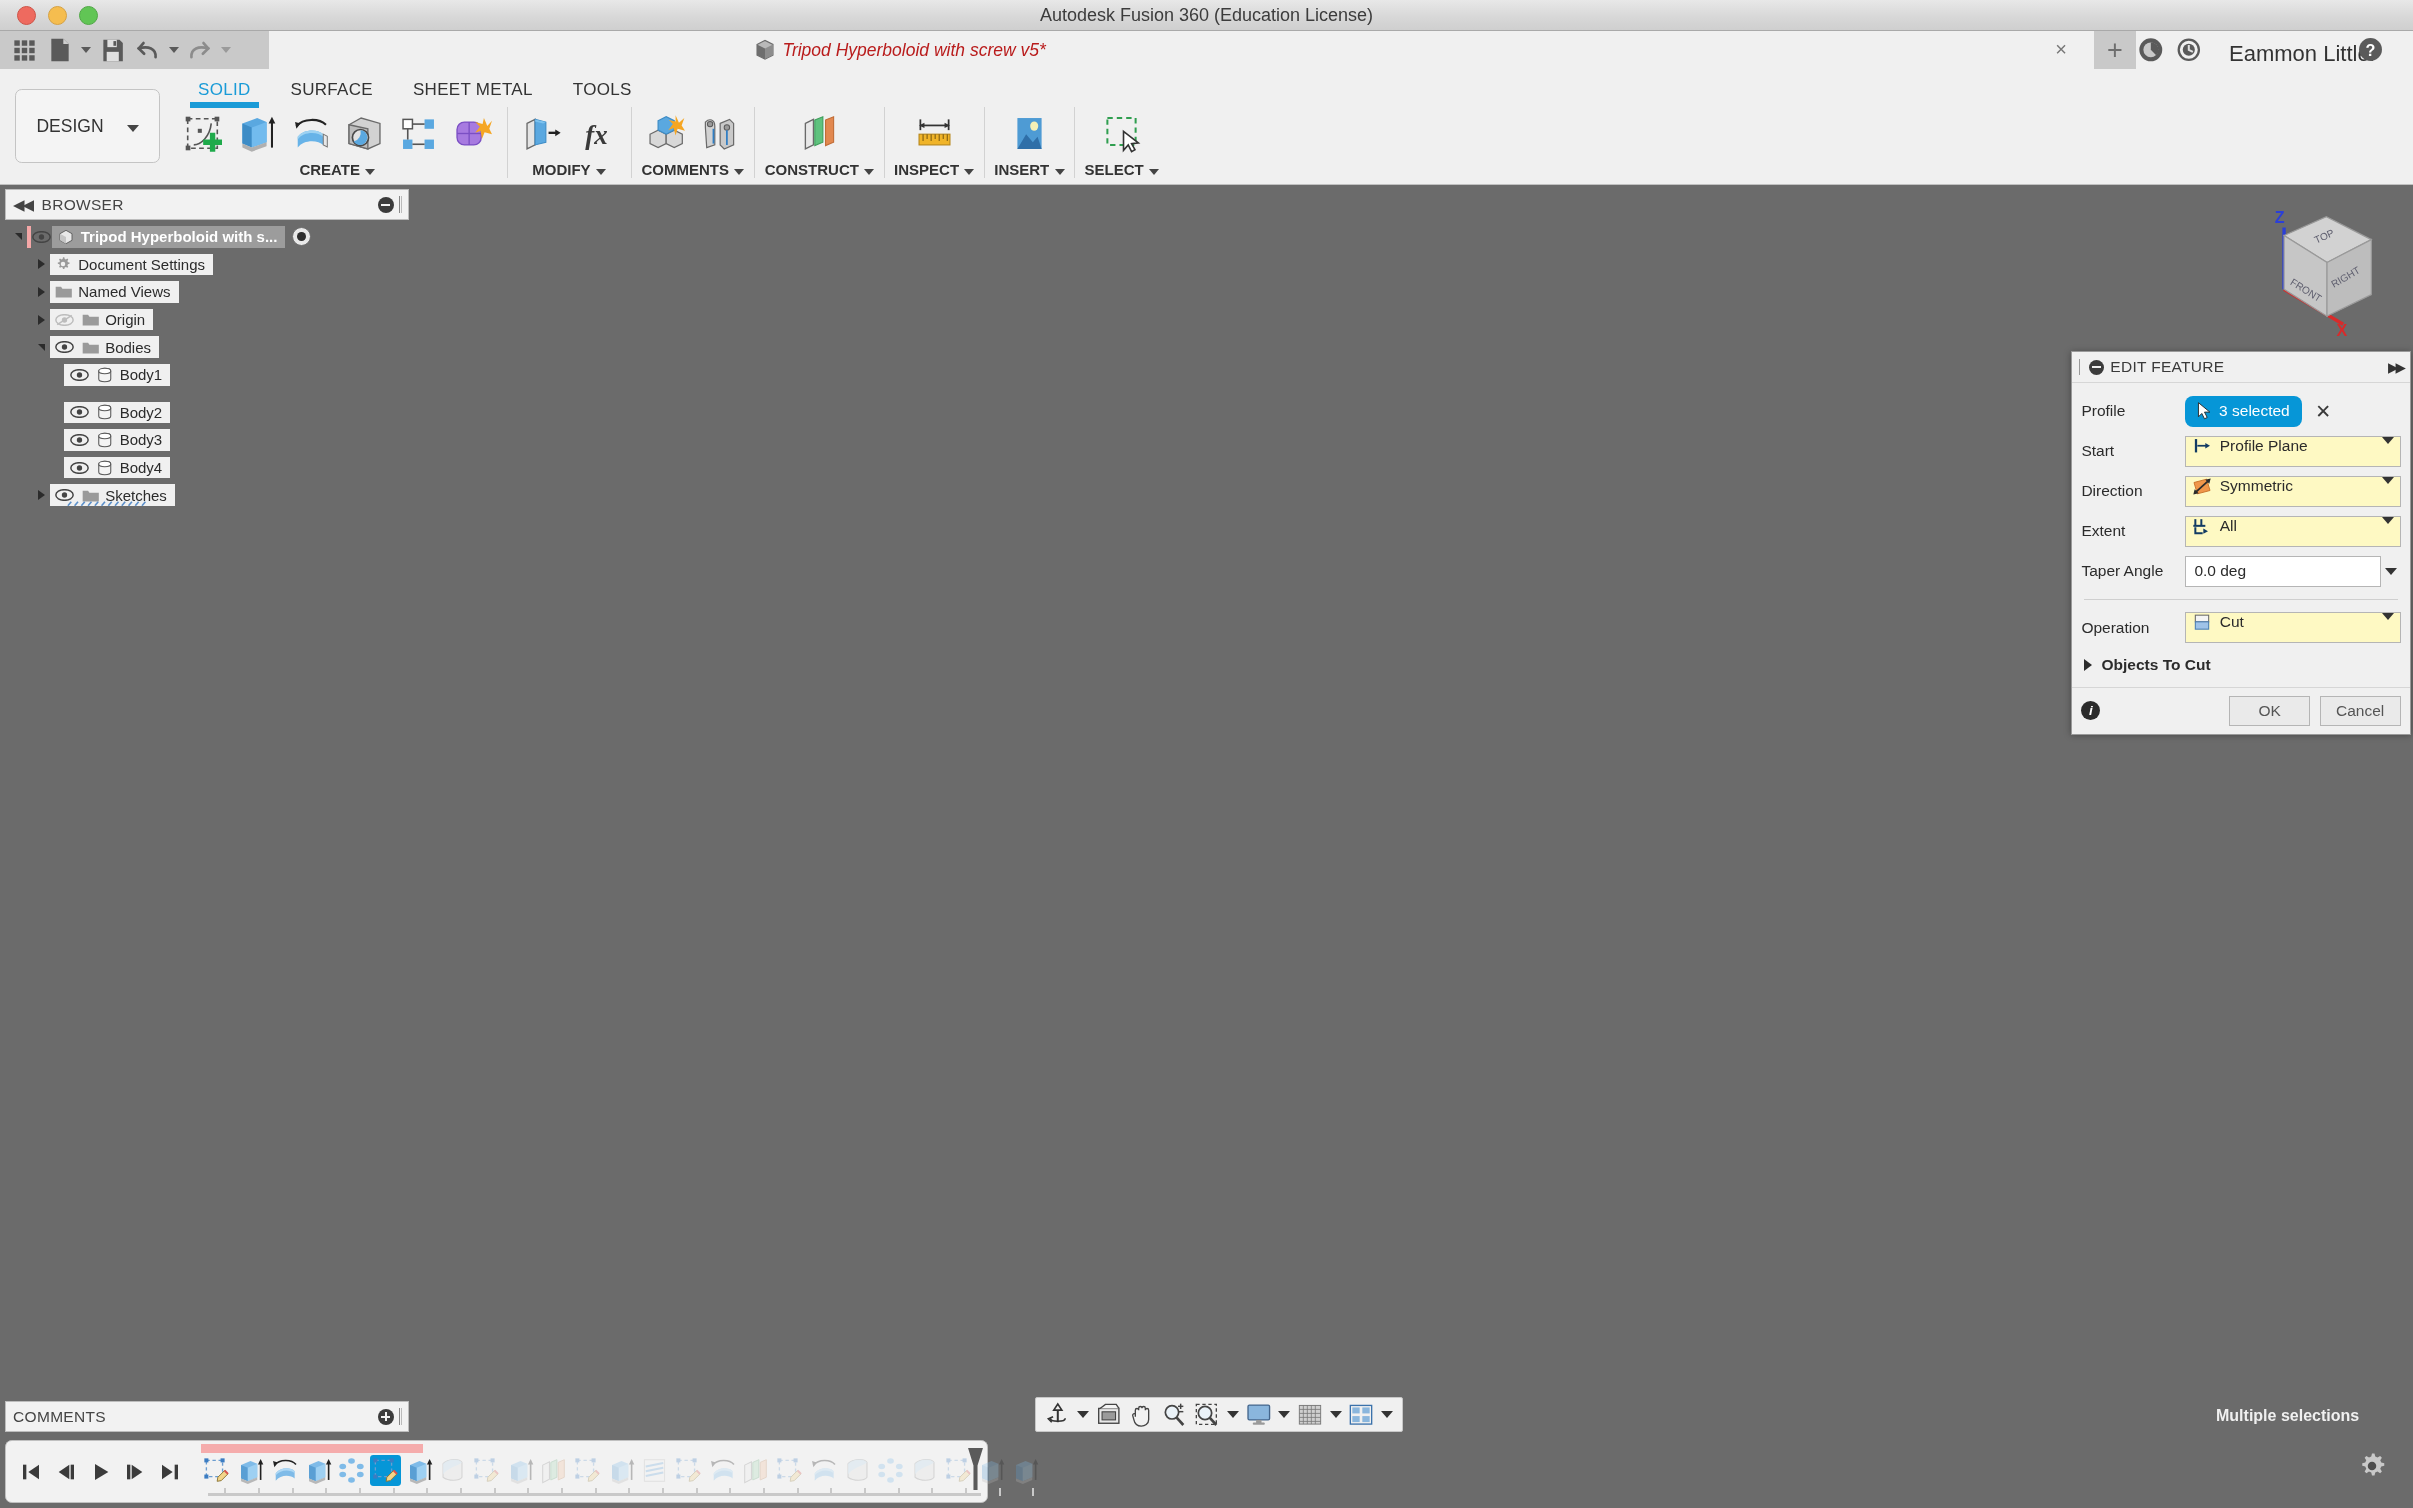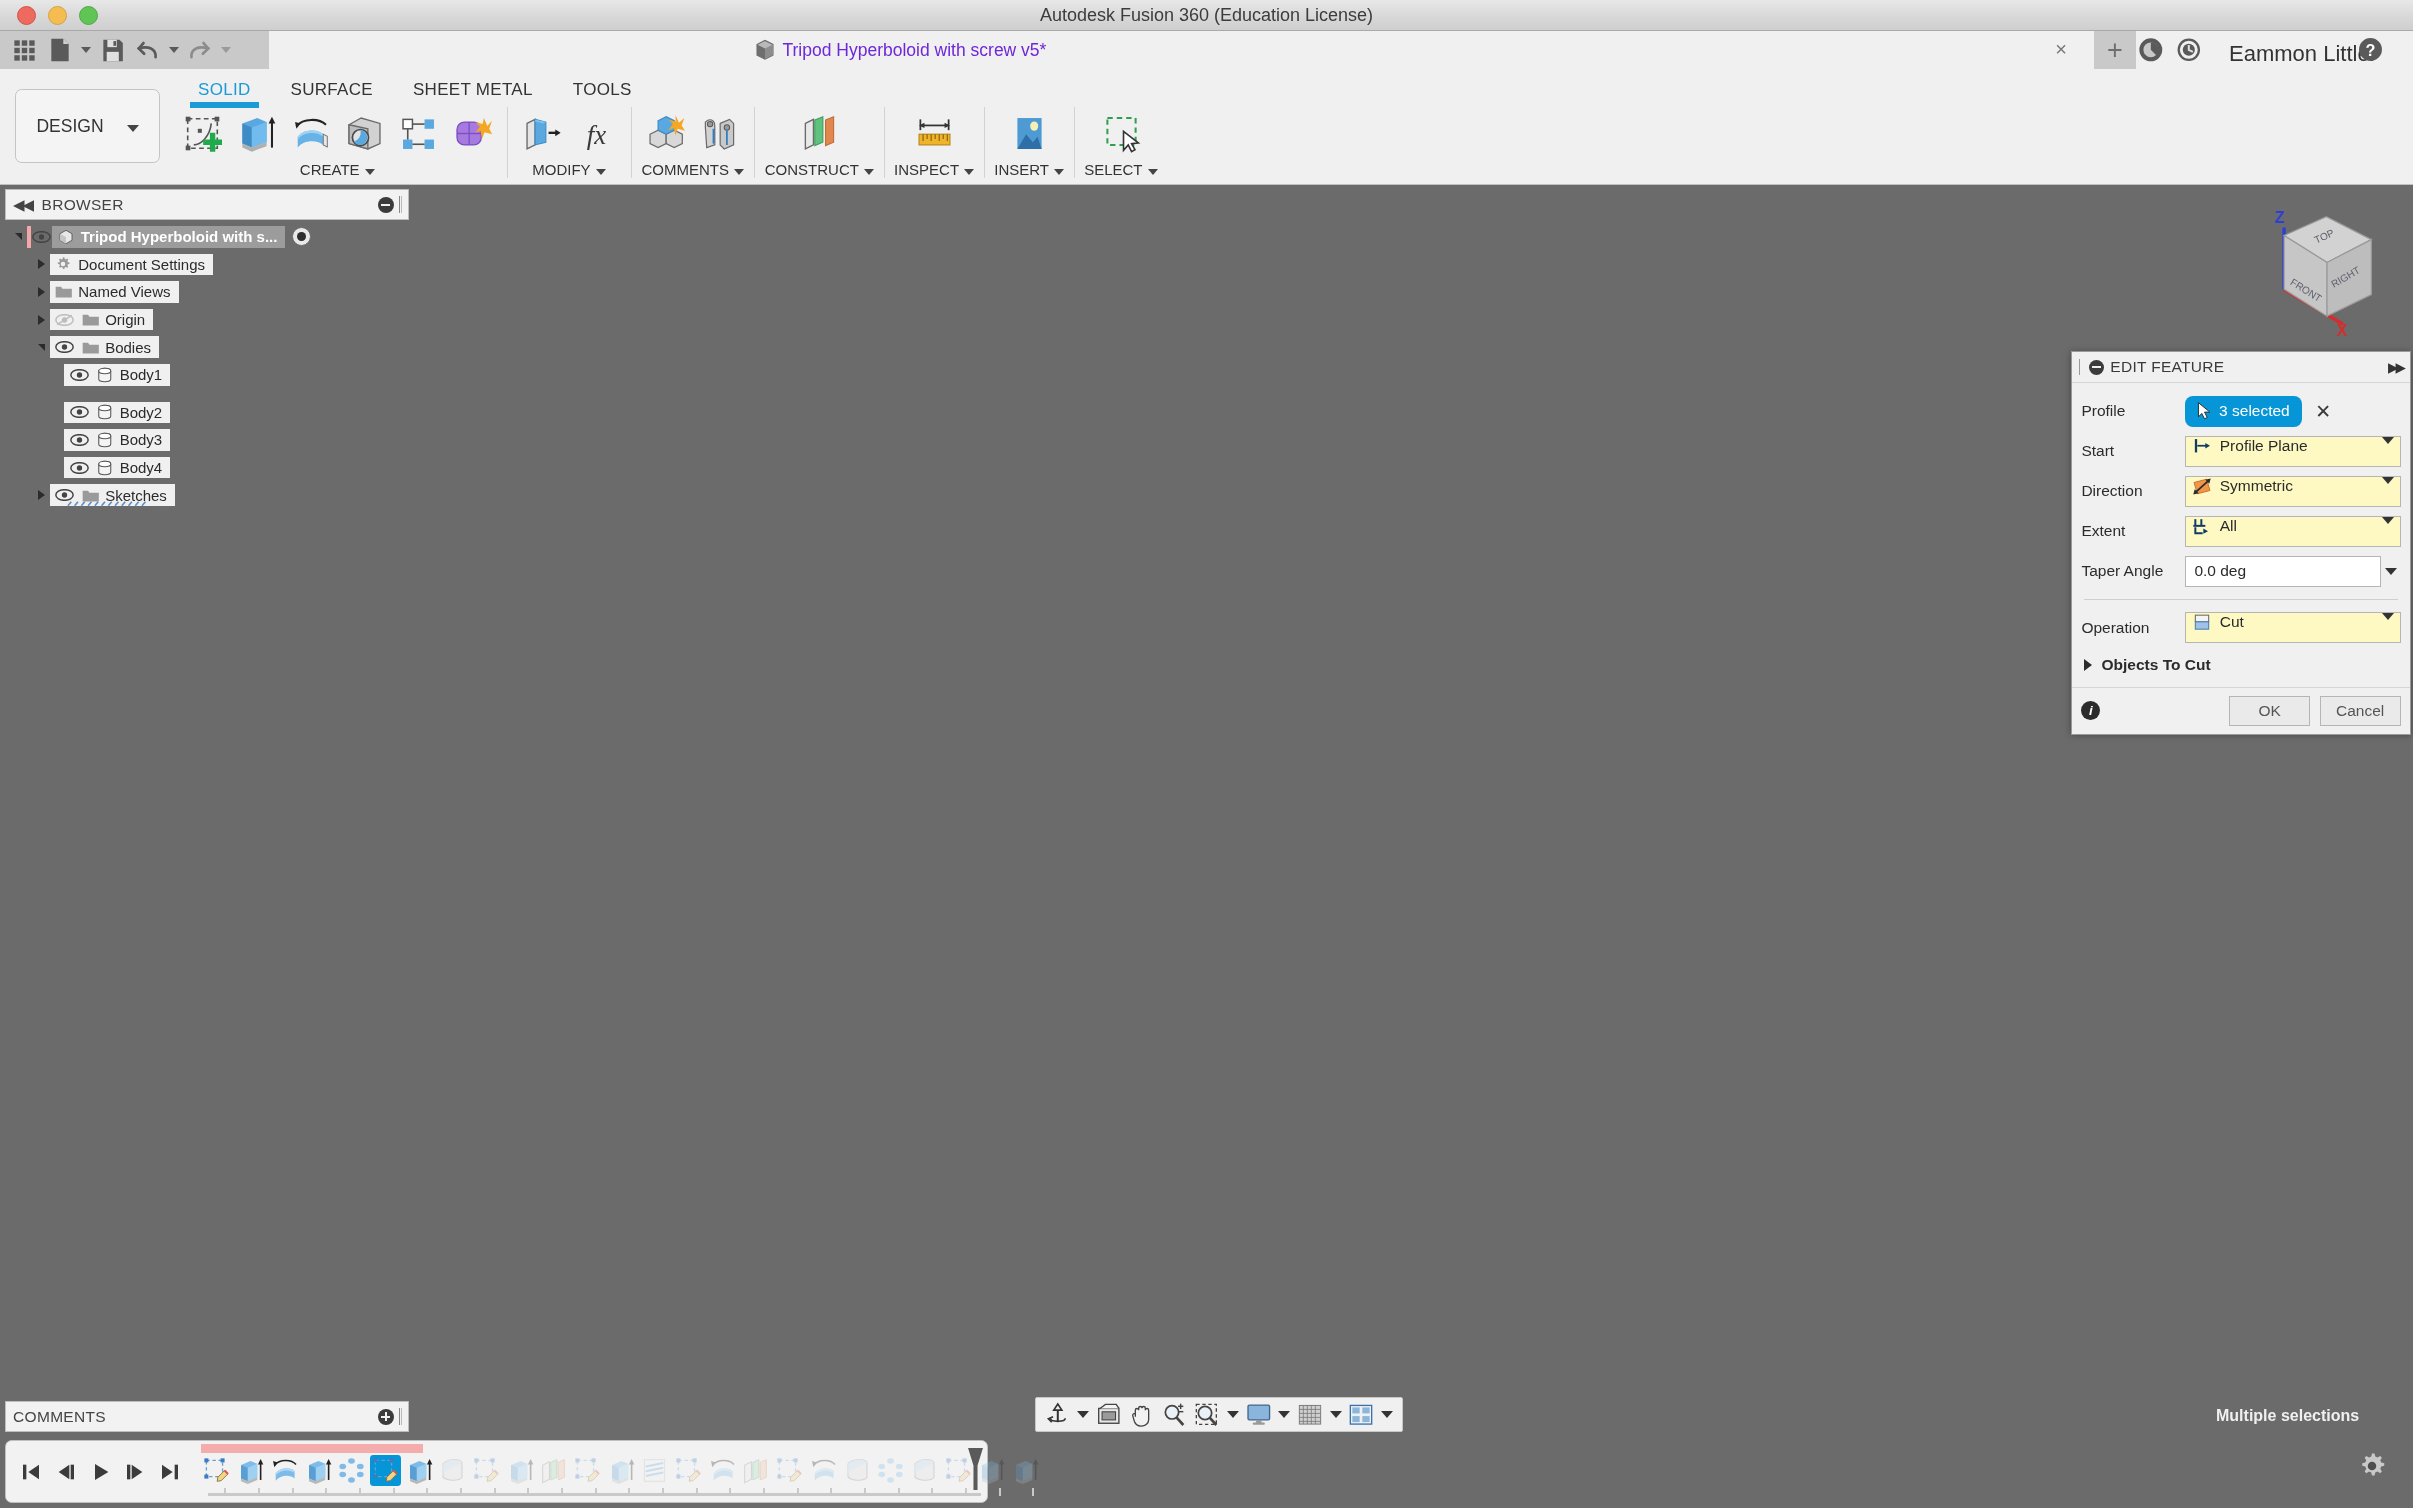--- a/index.html
+++ b/index.html
@@ -46,21 +46,21 @@
   .caret-sm::after { content: ""; border-left: 5.4px solid transparent; border-right: 5.4px solid transparent; border-top: 6.7px solid #5a5a5a; }
   .caret-sm.faded::after { border-top-color: #9a9a9a; }
 
   .tabstrip {
     position: absolute; left: 269px; top: 0; right: 0; height: 38px;
     background: #f0f0f0; display: flex; align-items: center;
   }
   .doc-tab {
     position: absolute; left: 737px; top: 0; height: 38px;
     display: flex; align-items: center; gap: 8px;
-    padding: 0 17.5px; background: #f0f0f0; font-size: 17.5px; color: #6d28d9;
+    padding: 0 17.5px; background: #f0f0f0; font-size: 17.5px; color: #b91c1c; font-style: italic;
   }
   .tab-close {
     position: absolute; left: 2051px; top: 8.8px; width: 20px; height: 20px;
     font-size: 20px; line-height: 19px; color: #777; text-align: center; cursor: pointer;
   }
   .tab-new {
     position: absolute; left: 2094px; top: 0; width: 42px; height: 38px;
     background: #c9c9c9; display: flex; align-items: center; justify-content: center;
     color: #6e6e6e; font-size: 27px; line-height: 27px; cursor: pointer;
   }
@@ -86,21 +86,21 @@
   .rtab {
     padding: 5.4px 20px; font-size: 17px; color: #333; cursor: pointer;
     position: relative; letter-spacing: 0.3px;
   }
   .rtab.active { color: #1a9bd7; }
   .rtab.active::after {
     content: ""; position: absolute; left: 12px; right: 12px; bottom: -2.7px; height: 5.4px; background: #1a9bd7;
   }
 
   .panels { position: absolute; left: 168px; top: 38px; display: flex; align-items: flex-start; }
-  .panel { display: flex; flex-direction: column; align-items: center; position: relative; padding: 0 9.4px; }
+  .panel { display: flex; flex-direction: column; align-items: center; position: relative; padding: 0 9.4px; font-weight: bold; }
   .panel + .panel { border-left: 0.7px solid #d2d2d2; }
   .panel-row { display: flex; align-items: flex-end; gap: 4px; height: 51px; }
   .tool {
     width: 50px; height: 50px; display: flex; align-items: center; justify-content: center;
     cursor: pointer; border-radius: 2.7px;
   }
   .panel-label {
     margin-top: 2.7px; font-size: 15px; color: #333; display: flex; align-items: center; gap: 5.4px; cursor: pointer;
   }
   .panel-label .dc::after { content: ""; display: inline-block; border-left: 5.4px solid transparent; border-right: 5.4px solid transparent; border-top: 6.7px solid #444; }

